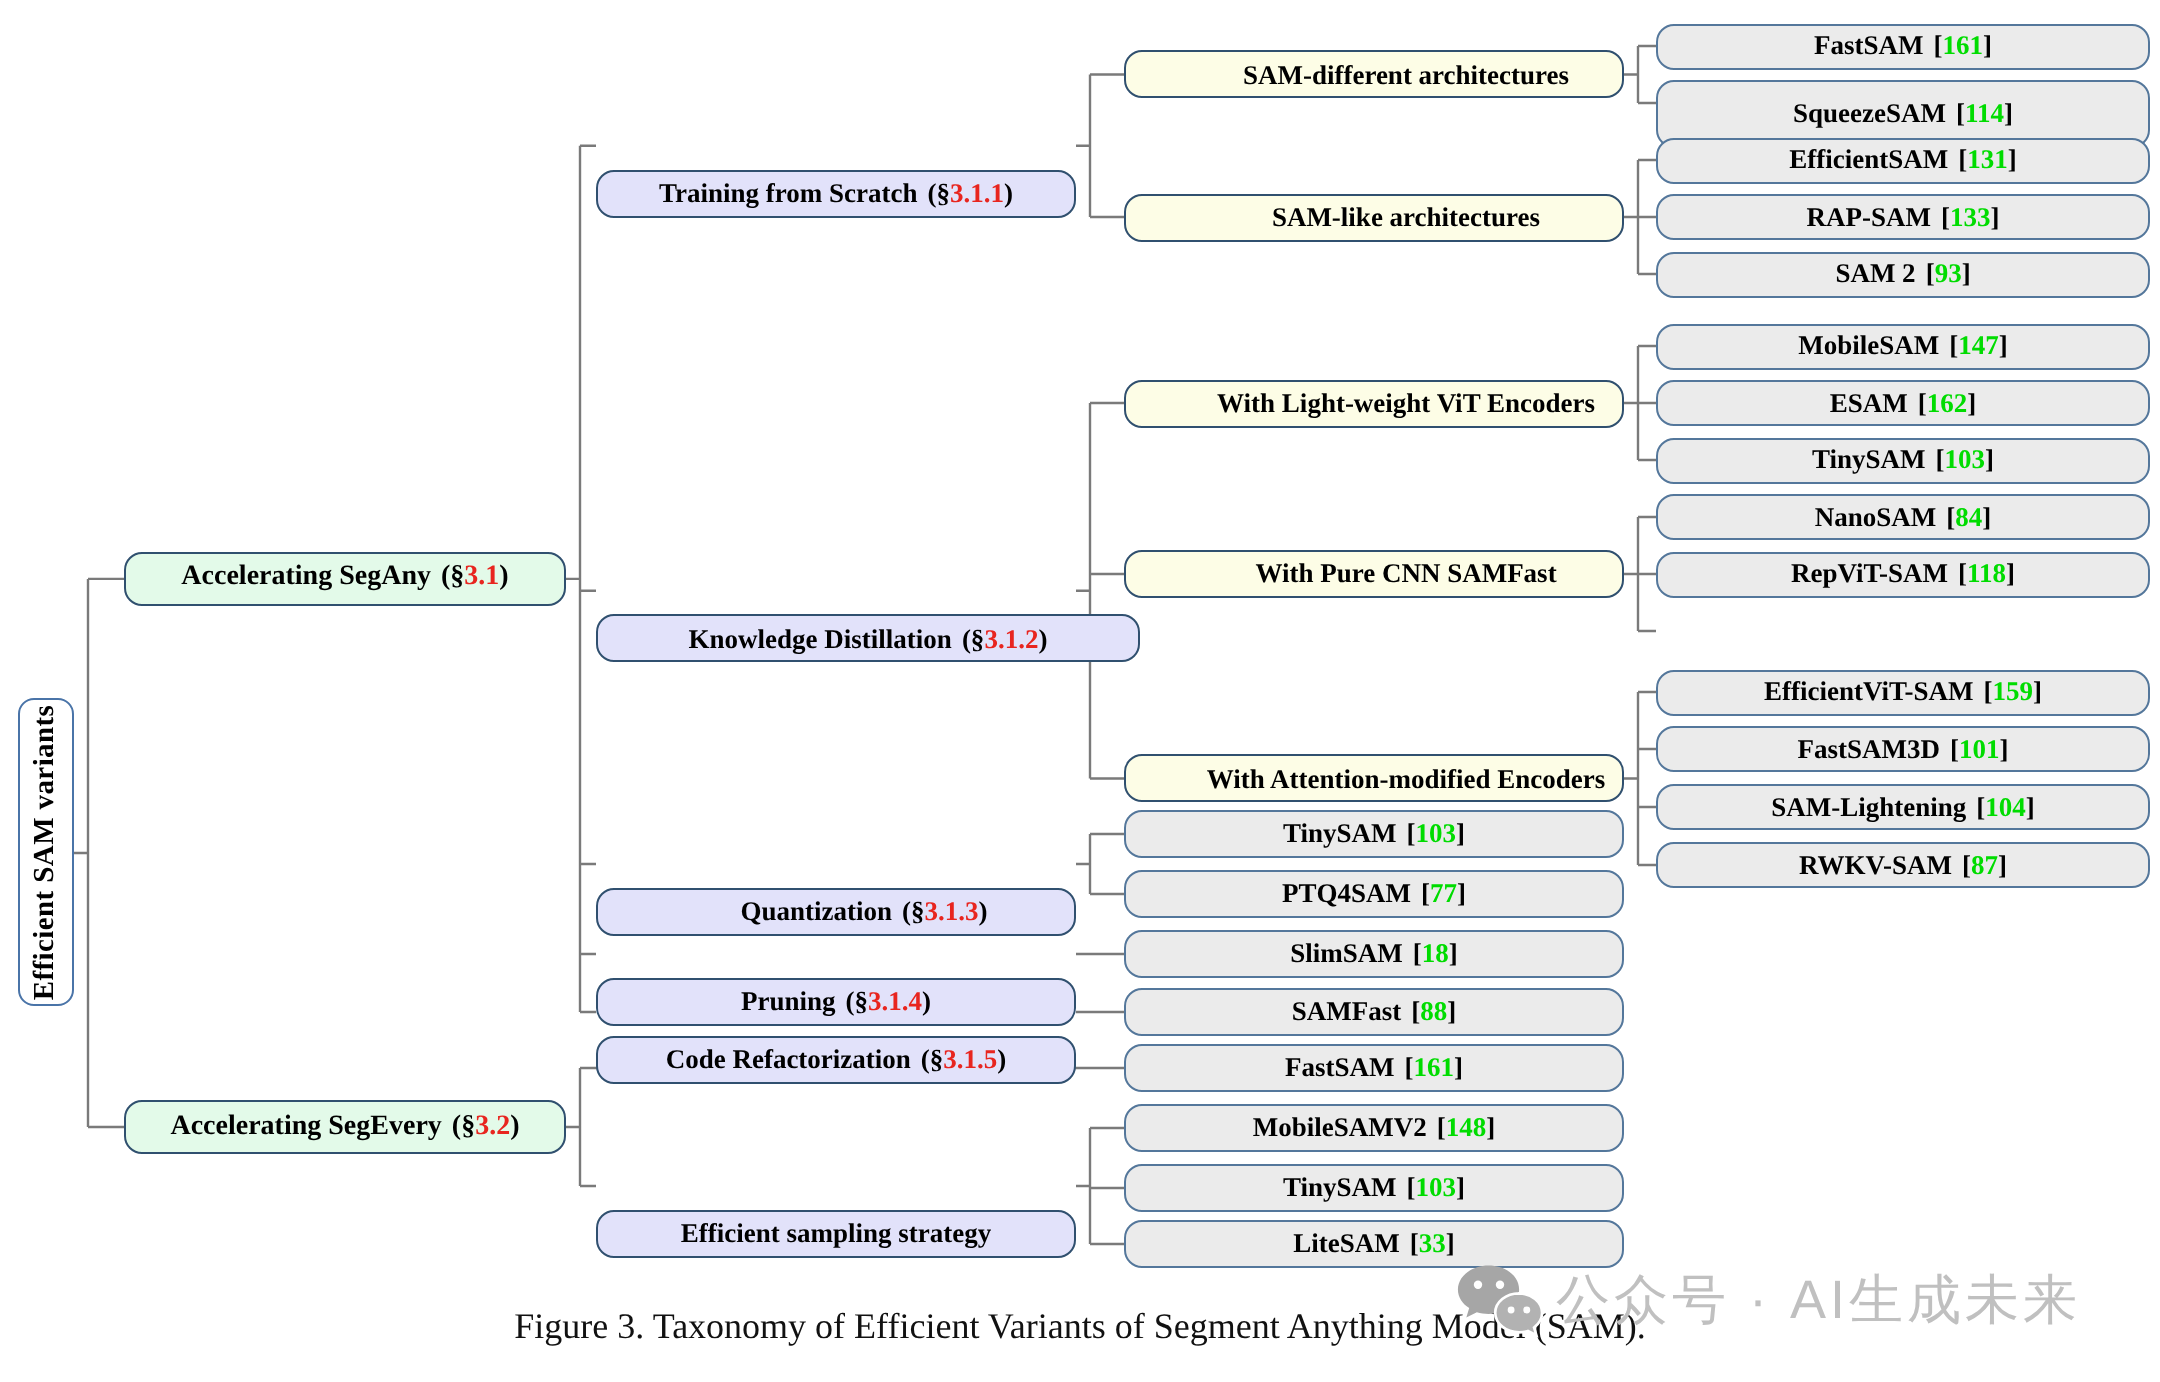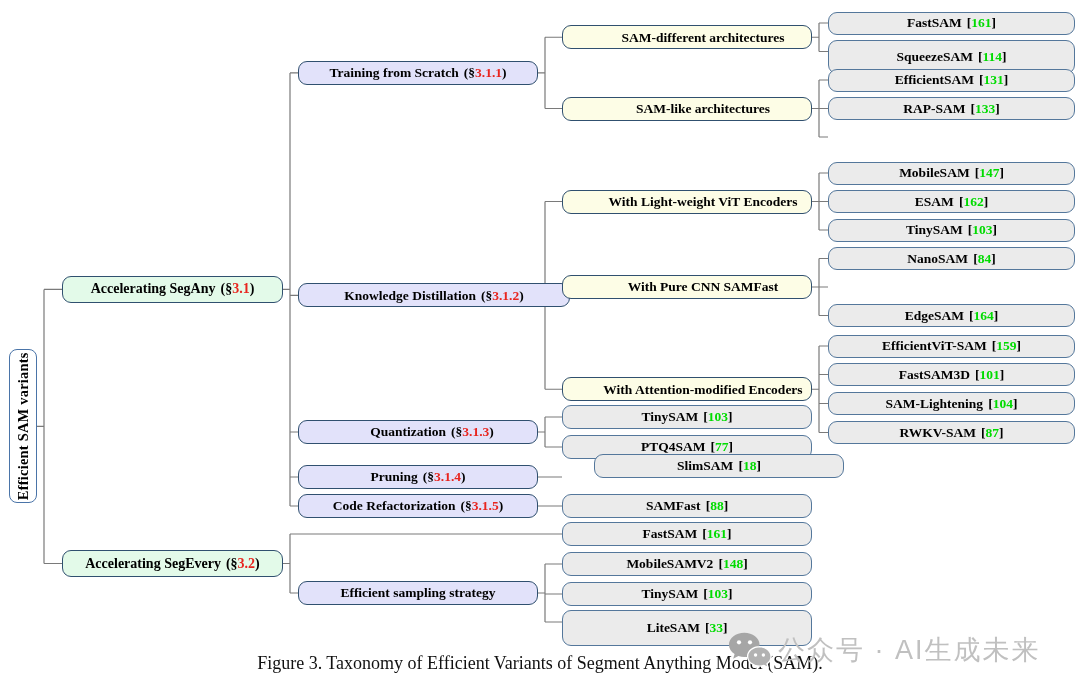--- a/index.html
+++ b/index.html
@@ -6,21 +6,21 @@
   #stage{position:relative;width:1080px;height:691px;background:#fff;overflow:hidden;
          font-family:"Liberation Serif", serif;}
   #connectors{position:absolute;left:0;top:0;z-index:0;}
   #nodes{position:absolute;left:0;top:0;width:100%;height:100%;z-index:1;}
   .node{position:absolute;box-sizing:border-box;display:flex;align-items:center;justify-content:center;
         border-radius:9px;border:1.4px solid var(--c-border-dark);background:#fff;
         font-weight:bold;color:#000;white-space:nowrap;line-height:1;}
   .node-root{background:var(--c-root-bg);border-color:var(--c-root-border);border-radius:8px;}
   .node-root .rot{transform:rotate(-90deg);font-size:14.5px;letter-spacing:.2px;}
   .node-level1{background:var(--c-l1-bg);font-size:14px;}
-  .node-level2{background:var(--c-l2-bg);font-size:13.5px;}
+  .node-level2{background:var(--c-l2-bg);font-size:13.5px;margin-top:24px;}
   .node-level3{background:var(--c-l3-bg);font-size:13.5px;padding-left:32px;}
   .node-leaf{background:var(--c-leaf-bg);border-color:var(--c-leaf-border);font-size:13.5px;}
   .sec{margin-left:5px;}
   .sec-num{color:var(--c-red);}
   .cite{margin-left:5px;}
   .cite-num{color:var(--c-green);}
   #caption{position:absolute;left:0;top:653px;width:1080px;text-align:center;
            font-size:18px;color:#111;}
   #watermark{position:absolute;left:728px;top:630px;display:flex;align-items:center;gap:6px;
              z-index:2;color:var(--c-wm);font-family:"Liberation Sans",sans-serif;
@@ -55,20 +55,23 @@
       </div>
       <div class="node node-level3" style="left: 562px; top: 96.5px; width: 250px; height: 24px;">
         <span><span>SAM-like architectures</span></span>
       </div>
       <div class="node node-leaf" style="left: 828px; top: 68.5px; width: 247px; height: 23px;">
         <span><span>EfficientSAM</span><span class="cite">[<span class="cite-num">131</span>]</span></span>
       </div>
       <div class="node node-leaf" style="left: 828px; top: 97px; width: 247px; height: 23px;">
         <span><span>RAP-SAM</span><span class="cite">[<span class="cite-num">133</span>]</span></span>
       </div>
+      <div class="node node-leaf" style="left: 828px; top: 125.5px; width: 247px; height: 23px;">
+        <span><span>SAM 2</span><span class="cite">[<span class="cite-num">93</span>]</span></span>
+      </div>
       <div class="node node-level2" style="left: 298px; top: 283.375px; width: 272px; height: 24px;">
         <span><span>Knowledge Distillation</span><span class="sec">(§<span class="sec-num">3.1.2</span>)</span></span>
       </div>
       <div class="node node-level3" style="left: 562px; top: 189.5px; width: 250px; height: 24px;">
         <span><span>With Light-weight ViT Encoders</span></span>
       </div>
       <div class="node node-leaf" style="left: 828px; top: 161.5px; width: 247px; height: 23px;">
         <span><span>MobileSAM</span><span class="cite">[<span class="cite-num">147</span>]</span></span>
       </div>
       <div class="node node-leaf" style="left: 828px; top: 190px; width: 247px; height: 23px;">
@@ -76,22 +79,22 @@
       </div>
       <div class="node node-leaf" style="left: 828px; top: 218.5px; width: 247px; height: 23px;">
         <span><span>TinySAM</span><span class="cite">[<span class="cite-num">103</span>]</span></span>
       </div>
       <div class="node node-level3" style="left: 562px; top: 275px; width: 250px; height: 24px;">
         <span><span>With Pure CNN SAMFast</span></span>
       </div>
       <div class="node node-leaf" style="left: 828px; top: 247px; width: 247px; height: 23px;">
         <span><span>NanoSAM</span><span class="cite">[<span class="cite-num">84</span>]</span></span>
       </div>
-      <div class="node node-leaf" style="left: 828px; top: 304px; width: 247px; height: 23px;">
-        <span><span>EdgeSAM</span><span class="cite">[<span class="cite-num">164</span>]</span></span>
+      <div class="node node-leaf" style="left: 828px; top: 275.5px; width: 247px; height: 23px;">
+        <span><span>RepViT-SAM</span><span class="cite">[<span class="cite-num">118</span>]</span></span>
       </div>
       <div class="node node-level3" style="left: 562px; top: 377.25px; width: 250px; height: 24px;">
         <span><span>With Attention-modified Encoders</span></span>
       </div>
       <div class="node node-leaf" style="left: 828px; top: 334.5px; width: 247px; height: 23px;">
         <span><span>EfficientViT-SAM</span><span class="cite">[<span class="cite-num">159</span>]</span></span>
       </div>
       <div class="node node-leaf" style="left: 828px; top: 363px; width: 247px; height: 23px;">
         <span><span>FastSAM3D</span><span class="cite">[<span class="cite-num">101</span>]</span></span>
       </div>
@@ -106,21 +109,21 @@
       </div>
       <div class="node node-leaf" style="left: 562px; top: 405px; width: 250px; height: 24px;">
         <span><span>TinySAM</span><span class="cite">[<span class="cite-num">103</span>]</span></span>
       </div>
       <div class="node node-leaf" style="left: 562px; top: 435px; width: 250px; height: 24px;">
         <span><span>PTQ4SAM</span><span class="cite">[<span class="cite-num">77</span>]</span></span>
       </div>
       <div class="node node-level2" style="left: 298px; top: 465px; width: 240px; height: 24px;">
         <span><span>Pruning</span><span class="sec">(§<span class="sec-num">3.1.4</span>)</span></span>
       </div>
-      <div class="node node-leaf" style="left: 562px; top: 454px; width: 250px; height: 24px; margin-left: 32px;">
+      <div class="node node-leaf" style="left: 562px; top: 465px; width: 250px; height: 24px;">
         <span><span>SlimSAM</span><span class="cite">[<span class="cite-num">18</span>]</span></span>
       </div>
       <div class="node node-level2" style="left: 298px; top: 494px; width: 240px; height: 24px;">
         <span><span>Code Refactorization</span><span class="sec">(§<span class="sec-num">3.1.5</span>)</span></span>
       </div>
       <div class="node node-leaf" style="left: 562px; top: 494px; width: 250px; height: 24px;">
         <span><span>SAMFast</span><span class="cite">[<span class="cite-num">88</span>]</span></span>
       </div>
       <div class="node node-level1" style="left: 62px; top: 550px; width: 221px; height: 27px;">
         <span><span>Accelerating SegEvery</span><span class="sec">(§<span class="sec-num">3.2</span>)</span></span>
@@ -130,21 +133,21 @@
       </div>
       <div class="node node-level2" style="left: 298px; top: 581px; width: 240px; height: 24px;">
         <span><span>Efficient sampling strategy</span></span>
       </div>
       <div class="node node-leaf" style="left: 562px; top: 552px; width: 250px; height: 24px;">
         <span><span>MobileSAMV2</span><span class="cite">[<span class="cite-num">148</span>]</span></span>
       </div>
       <div class="node node-leaf" style="left: 562px; top: 582px; width: 250px; height: 24px;">
         <span><span>TinySAM</span><span class="cite">[<span class="cite-num">103</span>]</span></span>
       </div>
-      <div class="node node-leaf" style="left: 562px; top: 610px; width: 250px; height: 36px;">
+      <div class="node node-leaf" style="left: 562px; top: 610px; width: 250px; height: 24px;">
         <span><span>LiteSAM</span><span class="cite">[<span class="cite-num">33</span>]</span></span>
       </div>
     </div>
   <div id="watermark">
     <svg width="44" height="40" viewBox="0 0 46 40">
       <path d="M17 2C8.2 2 1 7.6 1 14.5c0 4 2.3 7.4 5.9 9.7l-1.5 4.9 5.5-2.7c1.9.6 4 .9 6.1.9 8.8 0 16-5.6 16-12.8S25.8 2 17 2z" fill="#a6a6a6"></path>
       <circle cx="11.5" cy="12" r="2.2" fill="#ffffff"></circle>
       <circle cx="23" cy="12" r="2.2" fill="#ffffff"></circle>
       <path d="M33 16.5c-6.9 0-12.5 4.6-12.5 10.2 0 5.6 5.6 10.2 12.5 10.2 1.6 0 3.2-.2 4.6-.7l4.4 2.2-1.2-4c2.6-1.9 4.2-4.7 4.2-7.7 0-5.6-5.6-10.2-12.5-10.2z" fill="#b2b2b2" stroke="#ffffff" stroke-width="1.4"></path>
       <circle cx="28.8" cy="25.2" r="1.8" fill="#ffffff"></circle>

